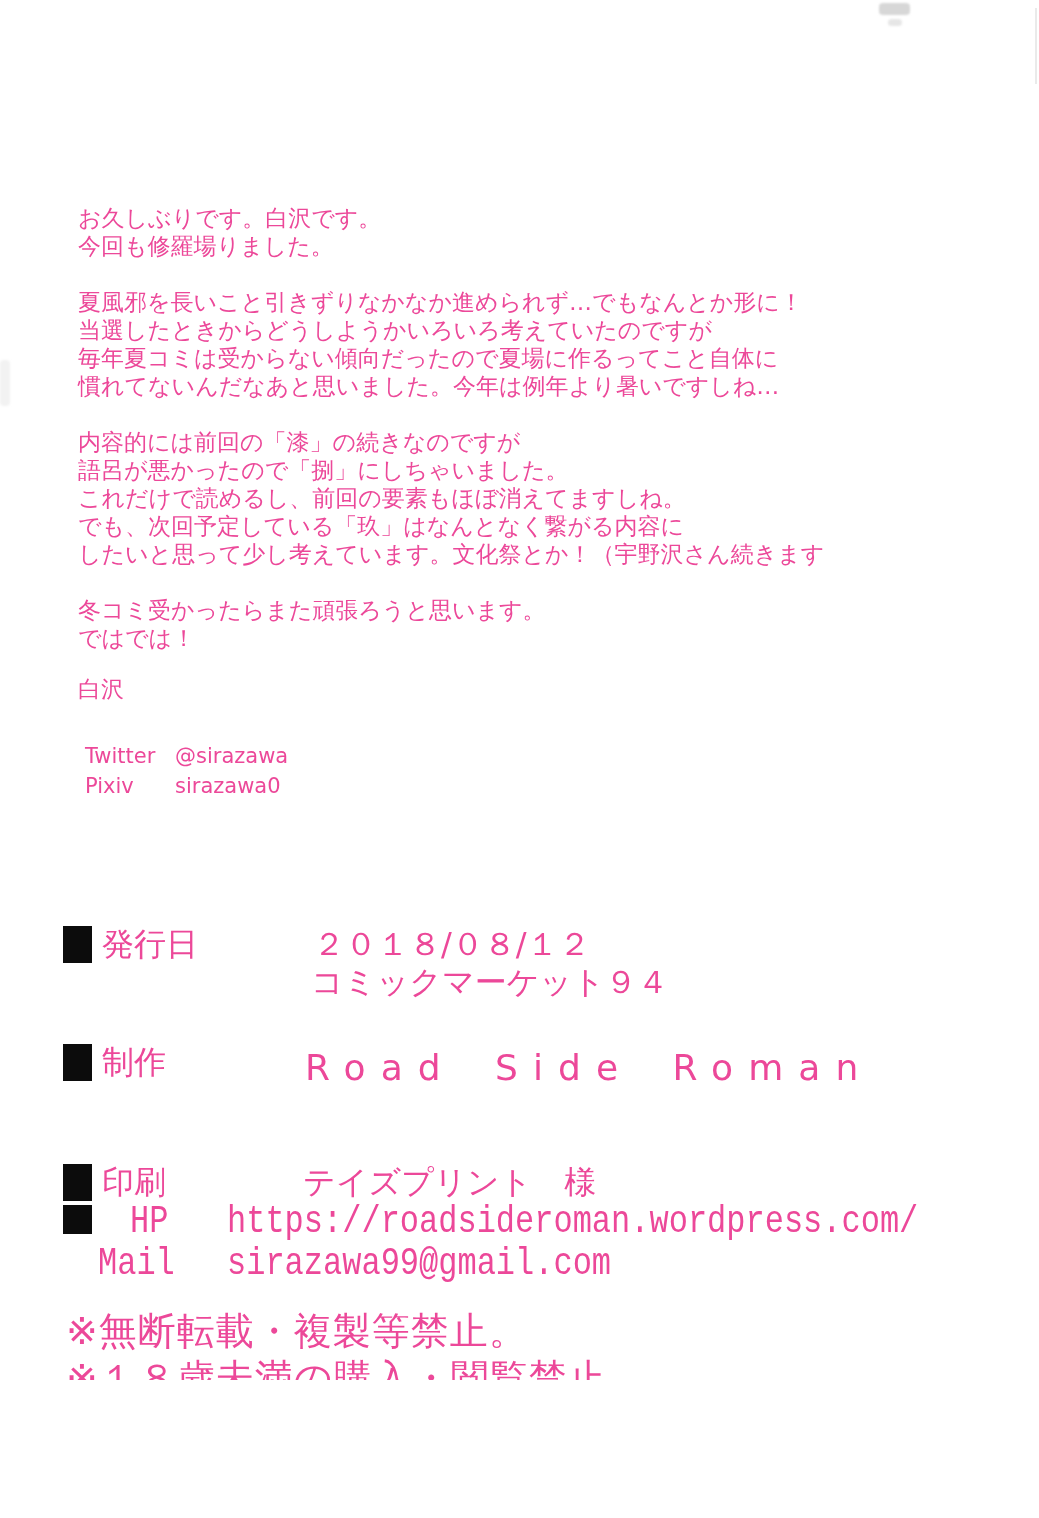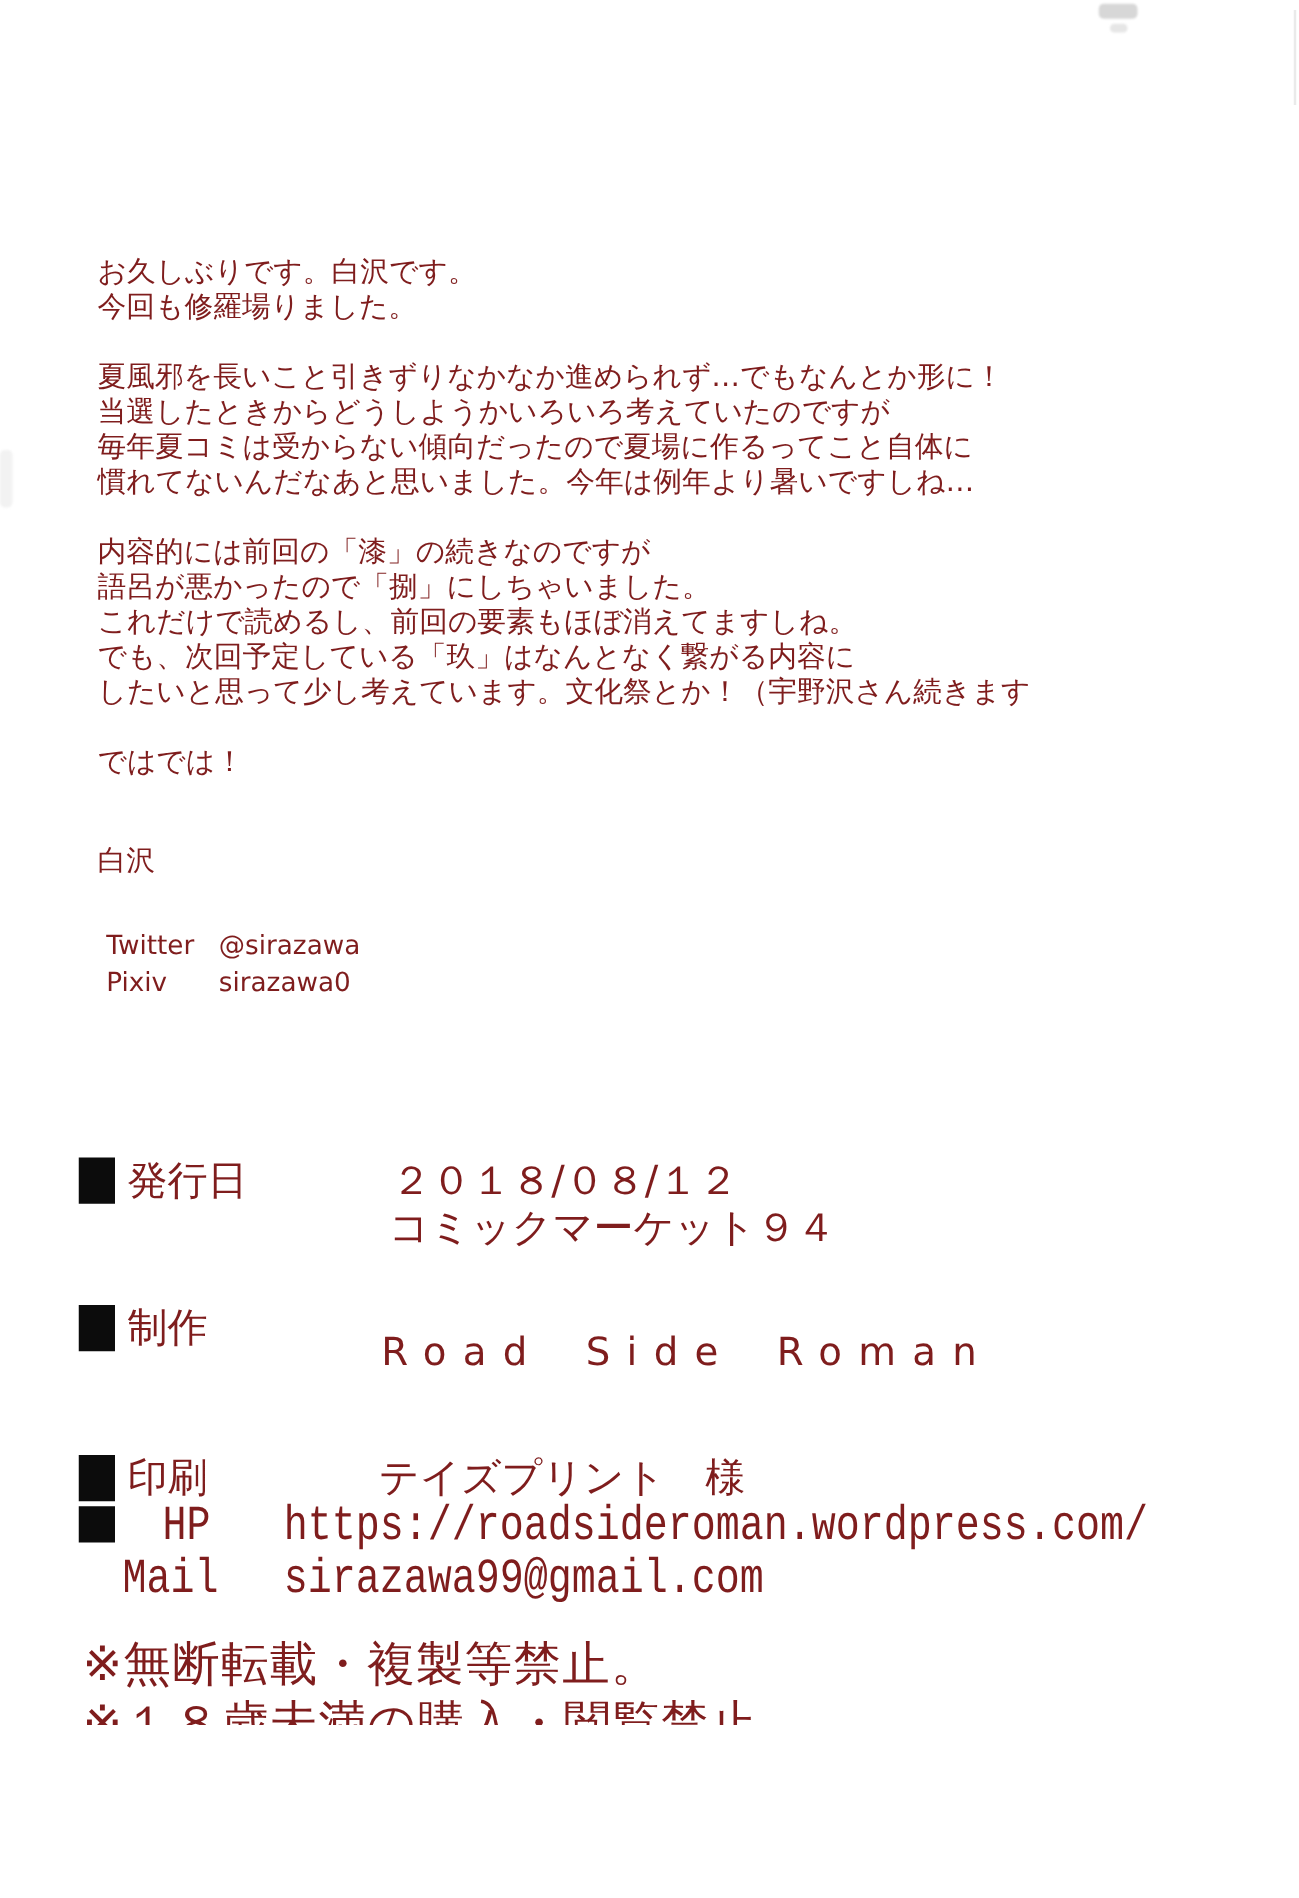--- a/index.html
+++ b/index.html
@@ -2,40 +2,40 @@
 <html><head>
 <meta charset="utf-8">
 <style>
   html,body{margin:0;padding:0;background:#ffffff;}
   .page{
     position:relative;
     width:1039px;height:1380px;
     background:#ffffff;
     overflow:hidden;
     font-family:"DejaVu Sans","Liberation Sans",sans-serif;
-    color:#7f1d1d;
+    color:#ec4899;
   }
   
   .afterword{position:absolute;left:78px;top:204px;width:760px;}
   .aw-line{
     height:28px;line-height:28px;font-size:23px;
     white-space:pre;letter-spacing:0px;
   }
   .signature{position:absolute;left:78px;top:676px;font-size:23px;line-height:26px;white-space:pre;}
   
   .contact-label{position:absolute;font-size:21px;line-height:24px;white-space:pre;}
   .contact-value{position:absolute;font-size:21px;line-height:24px;white-space:pre;}
   
   .colo-row{position:absolute;left:0;width:1039px;height:44px;}
   .sq{position:absolute;left:63px;top:2px;width:29px;height:37px;background:#0c0c0c;}
   .sq-small{position:absolute;left:63px;top:4px;width:29px;height:29px;background:#0c0c0c;}
   .colo-label{position:absolute;left:102px;top:0;font-size:32px;line-height:40px;white-space:pre;}
   .colo-value{position:absolute;top:0;font-size:32px;line-height:40px;white-space:pre;}
   .colo-value-spaced{
-    position:absolute;top:20px;font-size:31px;line-height:40px;white-space:pre;
+    position:absolute;top:6px;font-size:36px;line-height:40px;white-space:pre;
     letter-spacing:0.42em;word-spacing:0.35em;
   }
   
   .mono{
     position:absolute;
     font-family:"Liberation Mono","DejaVu Sans Mono",monospace;
     font-size:32px;line-height:34px;white-space:pre;
     transform:scaleY(1.22);transform-origin:0 0;
   }
   
@@ -67,20 +67,21 @@
     <div class="aw-line">当選したときからどうしようかいろいろ考えていたのですが</div>
     <div class="aw-line">毎年夏コミは受からない傾向だったので夏場に作るってこと自体に</div>
     <div class="aw-line">慣れてないんだなあと思いました。今年は例年より暑いですしね…</div>
     <div class="aw-line"></div>
     <div class="aw-line">内容的には前回の「漆」の続きなのですが</div>
     <div class="aw-line">語呂が悪かったので「捌」にしちゃいました。</div>
     <div class="aw-line">これだけで読めるし、前回の要素もほぼ消えてますしね。</div>
     <div class="aw-line">でも、次回予定している「玖」はなんとなく繋がる内容に</div>
     <div class="aw-line">したいと思って少し考えています。文化祭とか！（宇野沢さん続きます</div>
     <div class="aw-line"></div>
+    <div class="aw-line">冬コミ受かったらまた頑張ろうと思います。</div>
     <div class="aw-line">ではでは！</div>
   </div>
 
   <div class="signature">白沢</div>
 
   <div class="contact-label" style="left:85px;top:744px;">Twitter</div>
   <div class="contact-value" style="left:175px;top:744px;">@sirazawa</div>
   <div class="contact-label" style="left:85px;top:774px;">Pixiv</div>
   <div class="contact-value" style="left:175px;top:774px;">sirazawa0</div>
 

